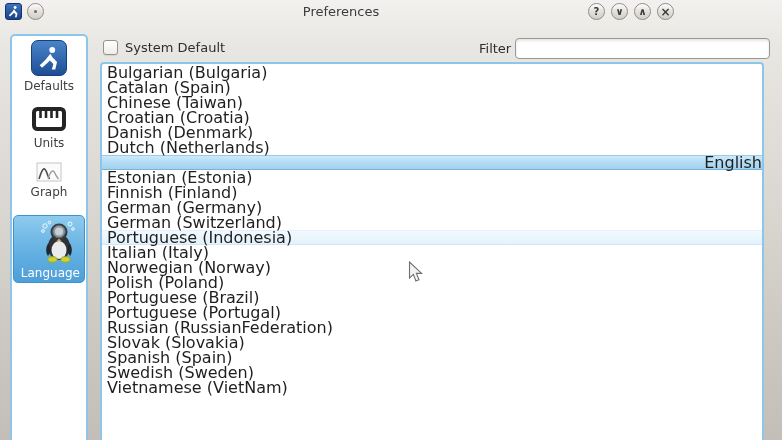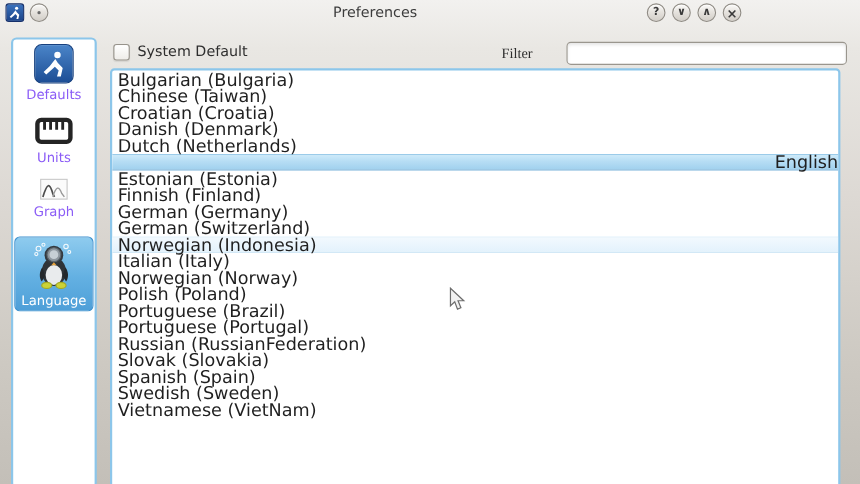--- a/index.html
+++ b/index.html
@@ -34,45 +34,45 @@
   .win-controls { position:absolute; right:8px; top:3px; display:flex; gap:6px; }
   .glyph-close { font-size:12px; }
   
   .sidebar {
     position:absolute; left:10px; top:34px; width:78px; height:410px;
     background:#ffffff; border:2px solid #8cc6ea; border-radius:5px;
     display:flex; flex-direction:column; align-items:center;
   }
   .sb-item { width:72px; display:flex; flex-direction:column; align-items:center; padding:2px 0; }
   .sb-item .sb-icon { display:flex; align-items:center; justify-content:center; }
-  .sb-label { font-size:12px; color:#8b5cf6; margin-top:3px; }
+  .sb-label { font-size:12px; color:#404040; margin-top:3px; }
   .sb-item-defaults { margin-top:2px; }
   .sb-item-units   { margin-top:8px; }
   .sb-item-graph   { margin-top:8px;text-align:center; }
   .sb-item-language { margin-top:14px; }
   .sb-item.selected {
     background:linear-gradient(180deg,#8ecbee 0%,#63b0e2 55%,#4e9fd8 100%);
-    border:1px solid #3f92cf; border-radius:5px; padding:3px 16px 2px;
+    border:1px solid #3f92cf; border-radius:5px; padding:3px 4px 2px;align-items:flex-end;
   }
   .sb-item.selected .sb-label { color:#ffffff; }
   .icon-diver-tile {
     width:36px; height:36px; border-radius:7px;
     background:linear-gradient(180deg,#4a84c8 0%,#1d4e95 100%);
     border:1px solid #17407e;
     display:flex; align-items:center; justify-content:center;
   }
   
   .checkbox-row { position:absolute; left:103px; top:40px; display:flex; align-items:flex-start; gap:7px; }
   .checkbox-box {
     width:15px; height:15px; border:1px solid #97938b; border-radius:3px;
     background:linear-gradient(180deg,#ffffff,#efede9);
     box-shadow:0 1px 1px rgba(0,0,0,.08);
   }
   .checkbox-label { font-size:13px; color:#2e2e2e; }
-  .filter-label { position:absolute; left:456px; top:41px; font-size:13px; color:#2e2e2e;font-family:Liberation Serif, serif; }
+  .filter-label { position:absolute; left:479px; top:41px; font-size:13px; color:#2e2e2e; }
   .filter-input {
     position:absolute; left:515px; top:38px; width:255px; height:21px;
     border:1px solid #9a968e; border-radius:4px; background:#ffffff;
     box-shadow:inset 0 2px 3px rgba(0,0,0,.10);
     font-family:inherit; font-size:12px; padding:0 5px; outline:none;
   }
   
   .lang-list {
     position:absolute; left:100px; top:62px; width:664px; height:382px;
     background:#ffffff; border:2px solid #8cc6ea; border-radius:4px;
@@ -178,30 +178,31 @@
 
 <label class="checkbox-row">
   <span class="checkbox-box"></span>
   <span class="checkbox-label">System Default</span>
 </label>
 <span class="filter-label">Filter</span>
 <input class="filter-input" placeholder="" style="">
 
 <div class="lang-list" id="language-list">
     <div class="row">Bulgarian (Bulgaria)</div>
+    <div class="row">Catalan (Spain)</div>
     <div class="row">Chinese (Taiwan)</div>
     <div class="row">Croatian (Croatia)</div>
     <div class="row">Danish (Denmark)</div>
     <div class="row">Dutch (Netherlands)</div>
     <div class="row selected">English</div>
     <div class="row">Estonian (Estonia)</div>
     <div class="row">Finnish (Finland)</div>
     <div class="row">German (Germany)</div>
     <div class="row">German (Switzerland)</div>
-    <div class="row hovered">Norwegian (Indonesia)</div>
+    <div class="row hovered">Portuguese (Indonesia)</div>
     <div class="row">Italian (Italy)</div>
     <div class="row">Norwegian (Norway)</div>
     <div class="row">Polish (Poland)</div>
     <div class="row">Portuguese (Brazil)</div>
     <div class="row">Portuguese (Portugal)</div>
     <div class="row">Russian (RussianFederation)</div>
     <div class="row">Slovak (Slovakia)</div>
     <div class="row">Spanish (Spain)</div>
     <div class="row">Swedish (Sweden)</div>
     <div class="row">Vietnamese (VietNam)</div>

